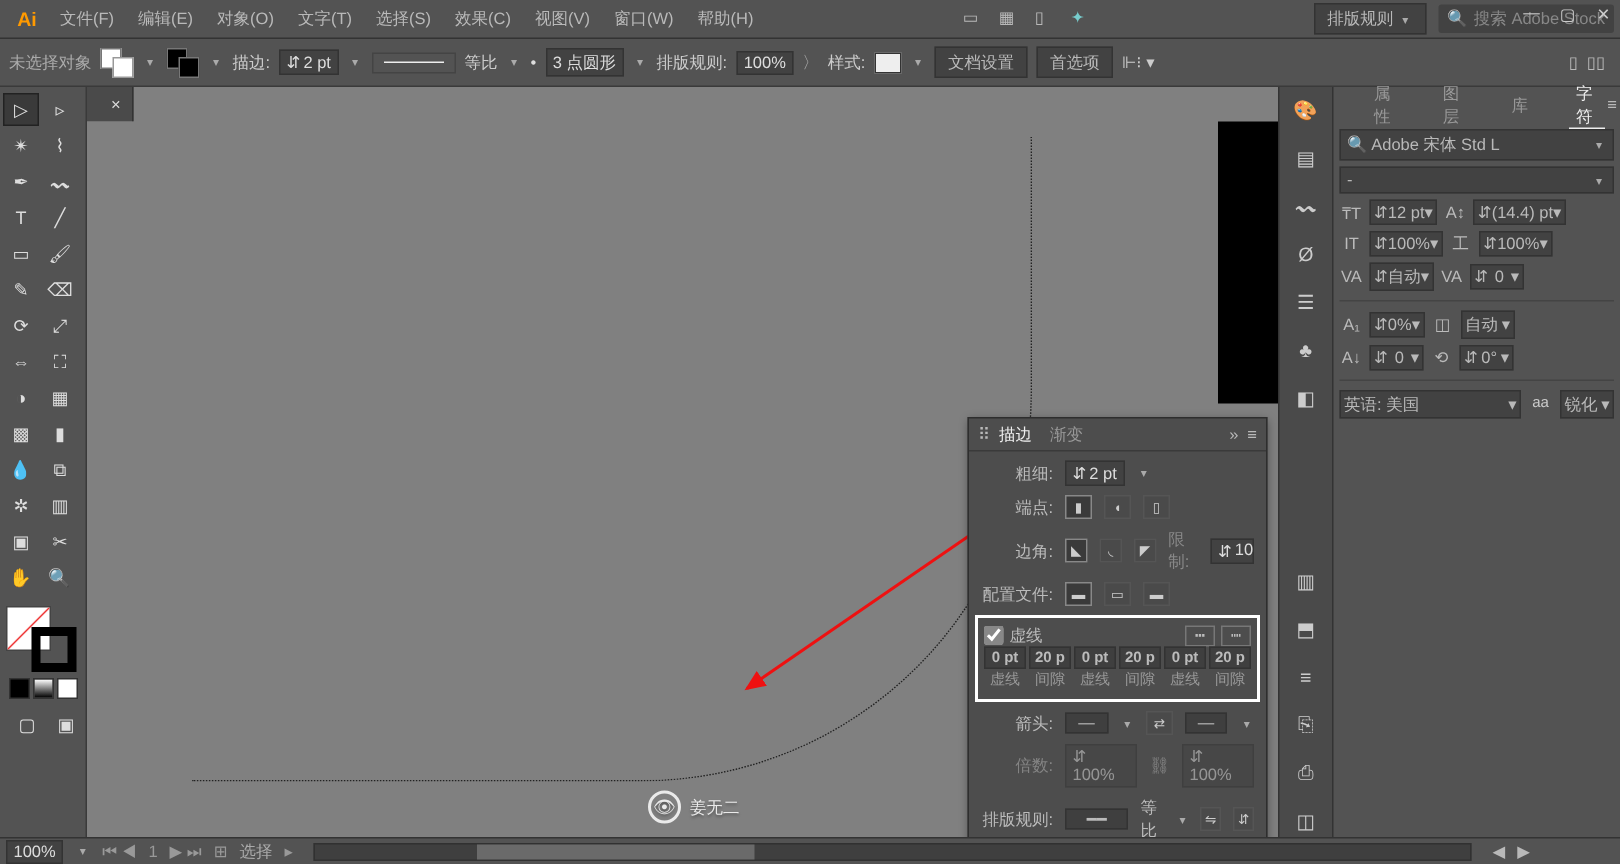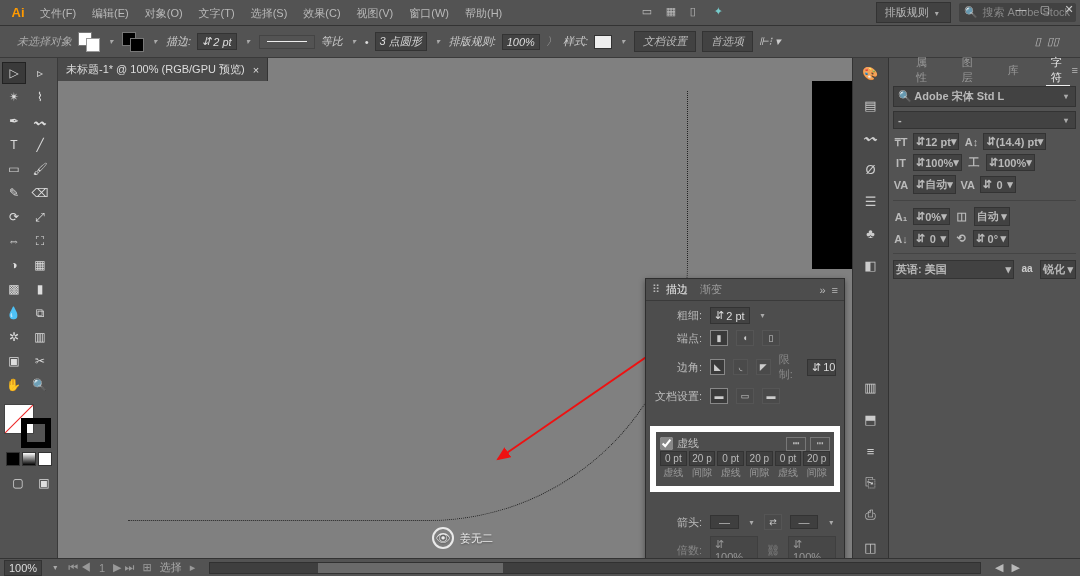--- a/index.html
+++ b/index.html
@@ -3,21 +3,21 @@
 <meta charset="utf-8">
 <style>
 * { margin: 0; padding: 0; box-sizing: border-box; font-family: "Microsoft YaHei", sans-serif; font-size: 11px; user-select: none; }
 body { background: #535353; color: #b9b9b9; width: 1080px; height: 576px; overflow: hidden; position: relative; }
 .menubar { height: 26px; background: #535353; display: flex; align-items: center; padding: 0 4px; border-bottom: 1px solid #333; }
 .menubar .logo { width: 28px; height: 26px; display: flex; align-items: center; justify-content: center; color: #ff9a00; font-weight: bold; font-size: 13px; }
 .menubar .menu-item { padding: 0 8px; height: 26px; line-height: 26px; cursor: pointer; }
 .menu-right { margin-left: auto; display: flex; align-items: center; gap: 8px; }
 .menu-right .ico { width: 16px; height: 16px; display: inline-block; }
 .search-stock { background: #424242; padding: 2px 6px; border-radius: 2px; color: #888; display: flex; align-items: center; gap: 4px; }
-.toolbar { height: 32px; background: #535353; border-bottom: 1px solid #3a3a3a; display: flex; align-items: center; padding: 0 17px; gap: 6px; font-style: italic; }
+.toolbar { height: 32px; background: #535353; border-bottom: 1px solid #3a3a3a; display: flex; align-items: center; padding: 0 6px; gap: 6px; }
 .status-left { color: #aaa; }
 .swatch-pair { width: 22px; height: 20px; position: relative; }
 .swatch-pair .sw-f { width: 14px; height: 14px; background: #fff; position: absolute; top: 0; left: 0; border: 1px solid #777; }
 .swatch-pair .sw-b { width: 14px; height: 14px; background: #000; position: absolute; bottom: 0; right: 0; border: 1px solid #777; }
 .swatch-pair.blk .sw-f { background: #000; }
 .drop { width: 10px; height: 10px; display: inline-flex; align-items: center; justify-content: center; color: #aaa; font-size: 8px; }
 .toolbar .lbl { color: #ccc; }
 .num-field { background: #424242; border: 1px solid #333; padding: 1px 4px; min-width: 34px; display: inline-flex; align-items: center; gap: 2px; color: #ddd; }
 .stroke-prev { width: 56px; height: 14px; display: flex; align-items: center; justify-content: center; background: #535353; border: 1px solid #444; }
 .stroke-line { width: 40px; height: 0; border-top: 1px solid #eee; }
@@ -39,43 +39,43 @@
 .canvas { position: absolute; top: 23px; left: 0; right: 0; bottom: 0; background: #808080; }
 .black-block { position: absolute; top: 0; right: 0; width: 40px; height: 188px; background: #000; }
 .dotted-path { position:absolute; top:10px; left:70px; width:560px; height:430px; border:1px dotted #222; border-left:none; border-top:none; border-radius:0 0 260px 0; pointer-events:none; }
 .arrow { position:absolute; left:430px; top:268px; width:180px; height:120px; pointer-events:none; }
 .right-icons { width: 36px; background: #4a4a4a; border-left: 1px solid #333; display: flex; flex-direction: column; align-items: center; padding-top: 4px; gap: 10px; }
 .right-icons .ri { width: 22px; height: 22px; display: flex; align-items: center; justify-content: center; color: #ccc; font-size: 13px; }
 .right-panels { width: 192px; background: #535353; border-left: 1px solid #333; display: flex; flex-direction: column; padding: 2px; gap: 2px; }
 .panel-tabs { display: flex; height: 20px; align-items: center; gap: 2px; }
 .panel-tabs .t { padding: 0 5px; color: #999; margin-left: 20px; }
 .panel-tabs .t.act { color: #eee; border-bottom: 1px solid #eee; }
-.panel-body { padding: 4px 2px; display: flex; flex-direction: column; gap: 4px; font-weight: bold; }
+.panel-body { padding: 4px 2px; display: flex; flex-direction: column; gap: 4px; }
 .font-sel { background: #424242; border: 1px solid #333; padding: 2px 4px; display: flex; align-items: center; }
 .row { display: flex; align-items: center; gap: 4px; }
 .row .glyph { width: 16px; text-align: center; color: #bbb; }
 .small-field { background: #424242; border: 1px solid #333; padding: 1px 2px; min-width: 36px; display: flex; align-items: center; justify-content: space-between; }
 .sep { height: 1px; background: #444; margin: 2px 0; }
 .tt { width: 18px; height: 16px; display: inline-flex; align-items: center; justify-content: center; font-size: 10px; color: #ccc; }
 .tt.box { border: 1px solid #666; }
 .lang-row { display: flex; gap: 4px; }
 
 .stroke-panel { position: absolute; left: 645px; top: 278px; width: 200px; background: #4d4d4d; border: 1px solid #2e2e2e; box-shadow: 0 2px 6px rgba(0,0,0,.4); }
 .stroke-head { display: flex; align-items: center; height: 22px; padding: 0 6px; border-bottom: 1px solid #3a3a3a; }
 .stroke-head .t { padding: 0 6px; color: #999; }
 .stroke-head .t.act { color: #eee; }
 .stroke-head .rr { margin-left: auto; display: flex; gap: 6px; }
 .sp-body { padding: 6px 8px; display: flex; flex-direction: column; gap: 6px; color: #bbb; }
 .sp-row { display: flex; align-items: center; gap: 8px; }
 .sp-row .lab { min-width: 48px; text-align: right; }
 .icon-btn { width: 18px; height: 16px; border: 1px solid #555; background: #4a4a4a; display: inline-flex; align-items: center; justify-content: center; font-size: 9px; color: #ccc; }
 .icon-btn.act { background: #3a3a3a; border-color: #888; }
-.red-box { border: 6px solid #ffffff; padding: 4px 4px 6px; margin: 16px -4px; }
+.red-box { border: 2px solid #ffffff; padding: 4px 4px 6px; margin: 0 -4px; }
 .dash-row { display: flex; gap: 2px; }
-.dash-cell { flex: 1; background: #3f3f3f; border: 1px solid #333; text-align: center; padding: 1px 0; font-size: 10px; }
+.dash-cell { flex: 1; background: #3f3f3f; border: 1px solid #333; text-align: center; padding: 1px 0; font-size: 10px; font-weight: bold; }
 .dash-lab-row { display: flex; gap: 2px; }
 .dash-lab { flex: 1; text-align: center; font-size: 10px; color: #999; }
 .dash-ico { width: 20px; height: 14px; border: 1px solid #777; display: inline-flex; align-items: center; justify-content: center; gap: 1px; }
 .arrow-prev { width: 30px; height: 14px; background: #3f3f3f; border: 1px solid #333; display: inline-flex; align-items: center; justify-content: center; }
 .statusbar { position: absolute; left: 0; right: 0; bottom: 0; height: 18px; background: #535353; border-top: 1px solid #333; display: flex; align-items: center; padding: 0 60px 0 4px; gap: 8px; }
 .hscroll { flex: 1; height: 12px; background: #3f3f3f; border: 1px solid #313131; position: relative; margin: 0 6px; }
 .hthumb { position: absolute; left: 14%; width: 24%; top: 0; bottom: 0; background: #6a6a6a; }
 .watermark { position: absolute; left: 432px; top: 527px; display: flex; align-items: center; gap: 6px; color: #eaeaea; font-size: 20px; font-weight: 500; text-shadow: 0 1px 2px rgba(0,0,0,.4); pointer-events:none; }
 .wm-logo { width: 22px; height: 22px; border: 2px solid #eaeaea; border-radius: 50%; display: flex; align-items: center; justify-content: center; font-size: 12px; }
 .win-ctrl { position:absolute; top:2px; right:4px; display:flex; gap:10px; }
@@ -192,21 +192,20 @@
       <div class="mini-sw" style="background:#fff;position:relative"></div>
     </div>
     <div class="mini-sw-row">
       <div class="tool">▢</div>
       <div class="tool">▣</div>
     </div>
   </div>
 
   <div class="canvas-area">
     <div class="canvas-tab">
-      <span>未标题-1* @ 100% (RGB/GPU 预览)</span>
         <span class="close">×</span>
     </div>
     <div class="canvas">
       <div class="black-block"></div>
       <div class="dotted-path"></div>
       <svg class="arrow">
           <defs>
             <marker id="ah" markerWidth="8" markerHeight="8" refX="6" refY="3" orient="auto">
               <path d="M0,0 L7,3 L0,6 Z" fill="#e11"></path>
             </marker>
@@ -315,21 +314,21 @@
     </div>
     <div class="sp-row">
       <span class="lab">边角:</span>
       <span class="icon-btn act">◣</span>
       <span class="icon-btn">◟</span>
       <span class="icon-btn">◤</span>
       <span style="color:#888">限制:</span>
       <span class="num-field" style="min-width:26px">⇵ <span>10</span></span>
     </div>
     <div class="sp-row">
-      <span class="lab">文档设置:</span>
+      <span class="lab">配置文件:</span>
       <span class="icon-btn act">▬</span>
       <span class="icon-btn">▭</span>
       <span class="icon-btn">▬</span>
     </div>
 
     <div class="red-box">
       <div class="sp-row" style="justify-content:space-between">
         <label style="display:flex;align-items:center;gap:4px">
           <input type="checkbox" checked="" style="accent-color: rgb(136, 136, 136);"> 
             <span>虚线</span>

